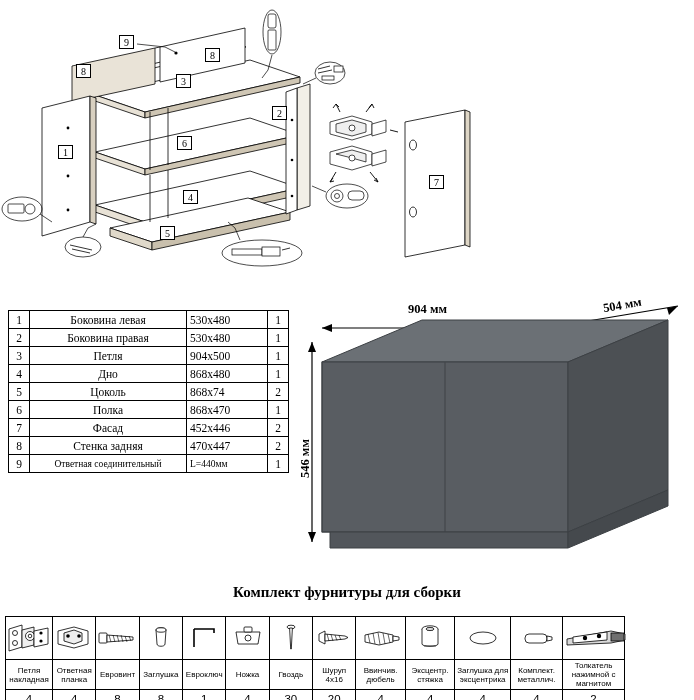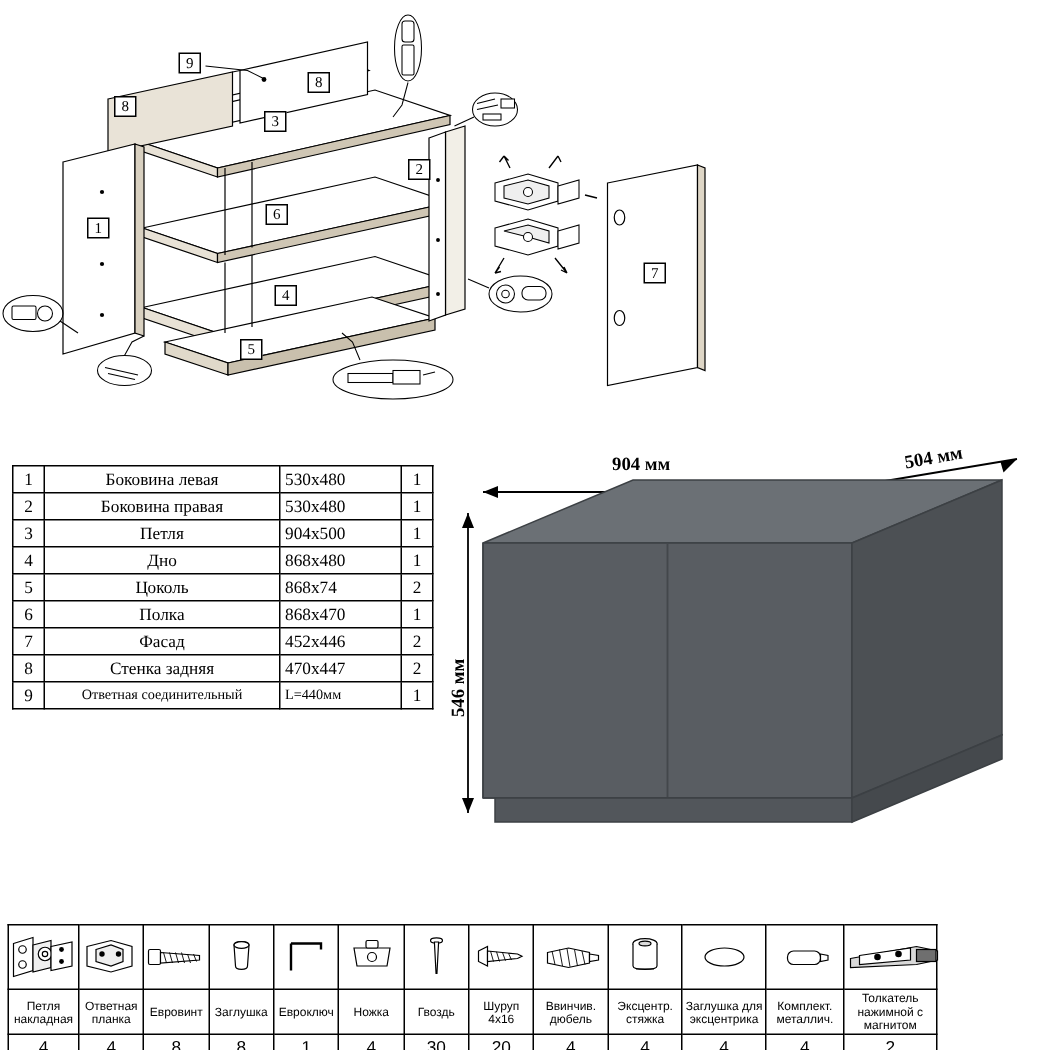--- a/index.html
+++ b/index.html
@@ -308,20 +308,21 @@
 
       <line x1="22" y1="232" x2="30" y2="232" stroke="#3c4044" stroke-width="1"></line>
       <line x1="22" y1="62" x2="22" y2="232" stroke="#3c4044" stroke-width="1"></line>
     </svg>
 
     <div class="dim-label" style="left:108px;top:2px;">904 мм</div>
     <div class="dim-label" style="left:303px;top:-2px;transform:rotate(-10deg);">504 мм</div>
     <div class="dim-label vertical" style="left:-2px;top:178px;">546 мм</div>
   </div>
 
+  <div class="kit-title">Комплект фурнитуры для сборки</div>
 
   <table class="kit-table">
     <colgroup>
       <col style="width:7.6%">
         <col style="width:7.0%">
         <col style="width:7.0%">
         <col style="width:7.0%">
       <col style="width:7.0%">
         <col style="width:7.0%">
         <col style="width:7.0%">

